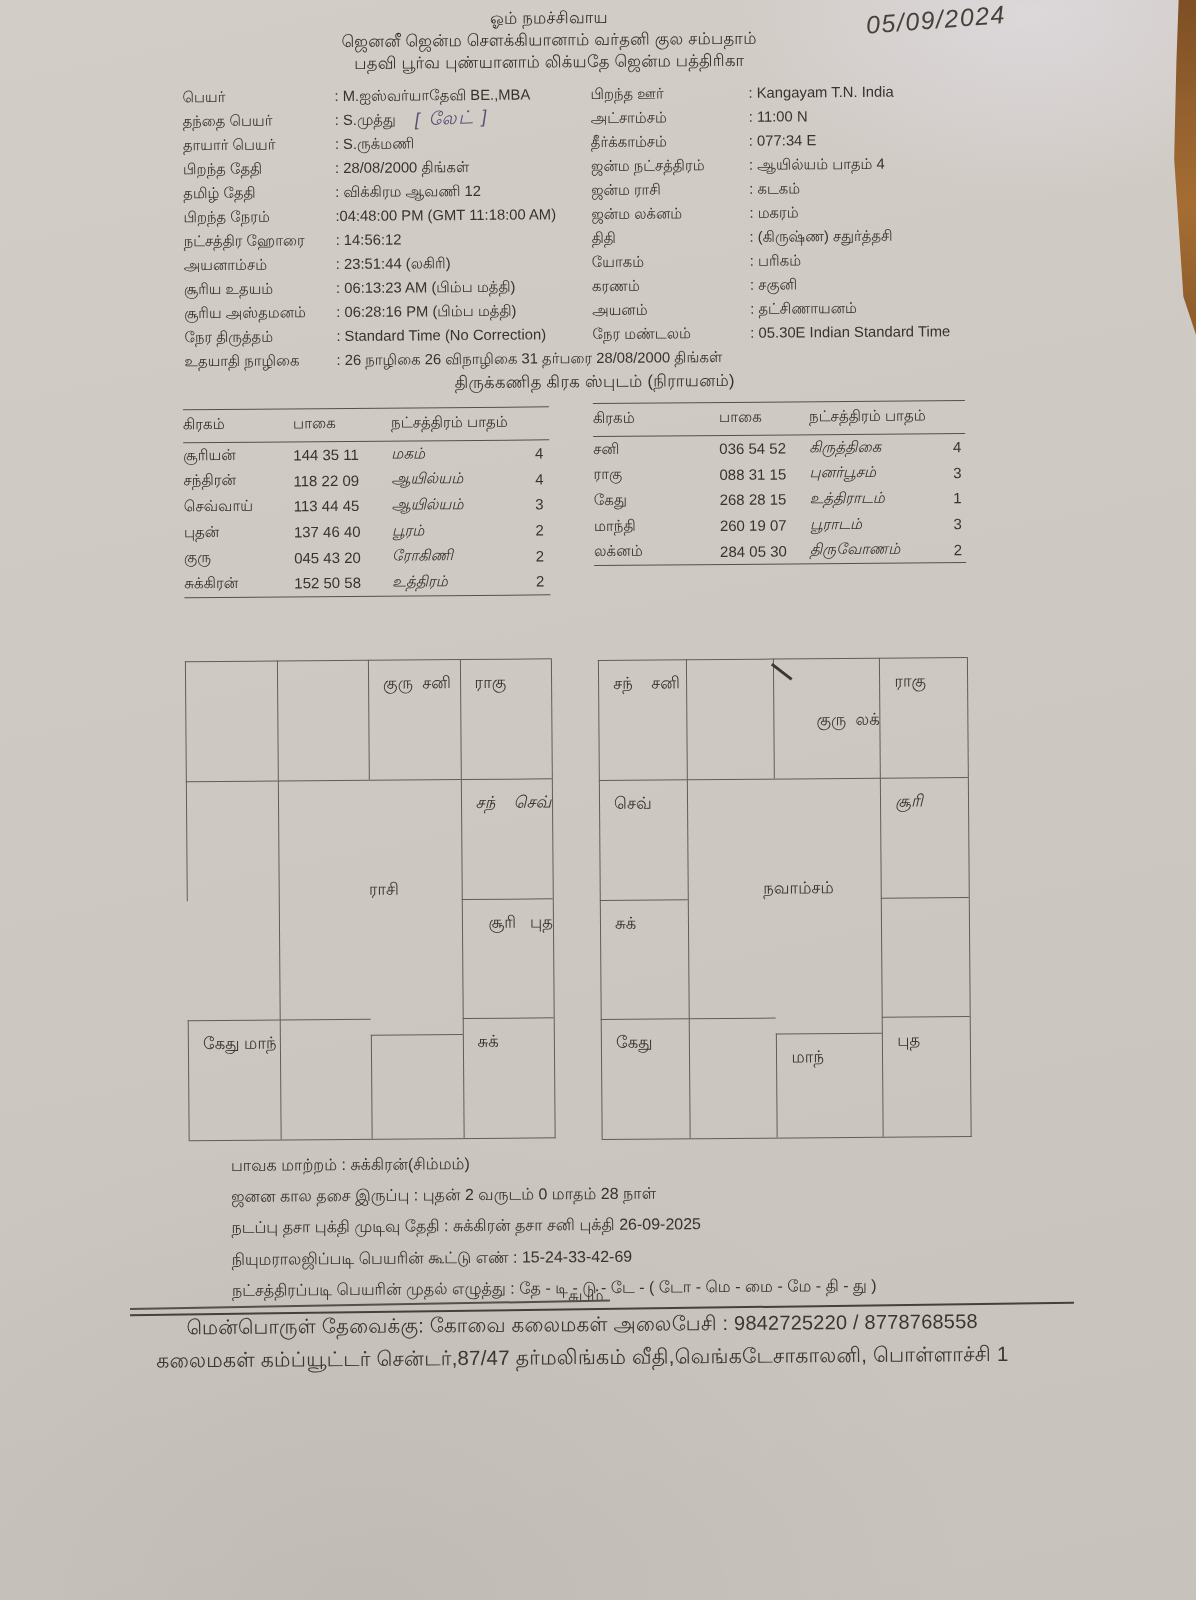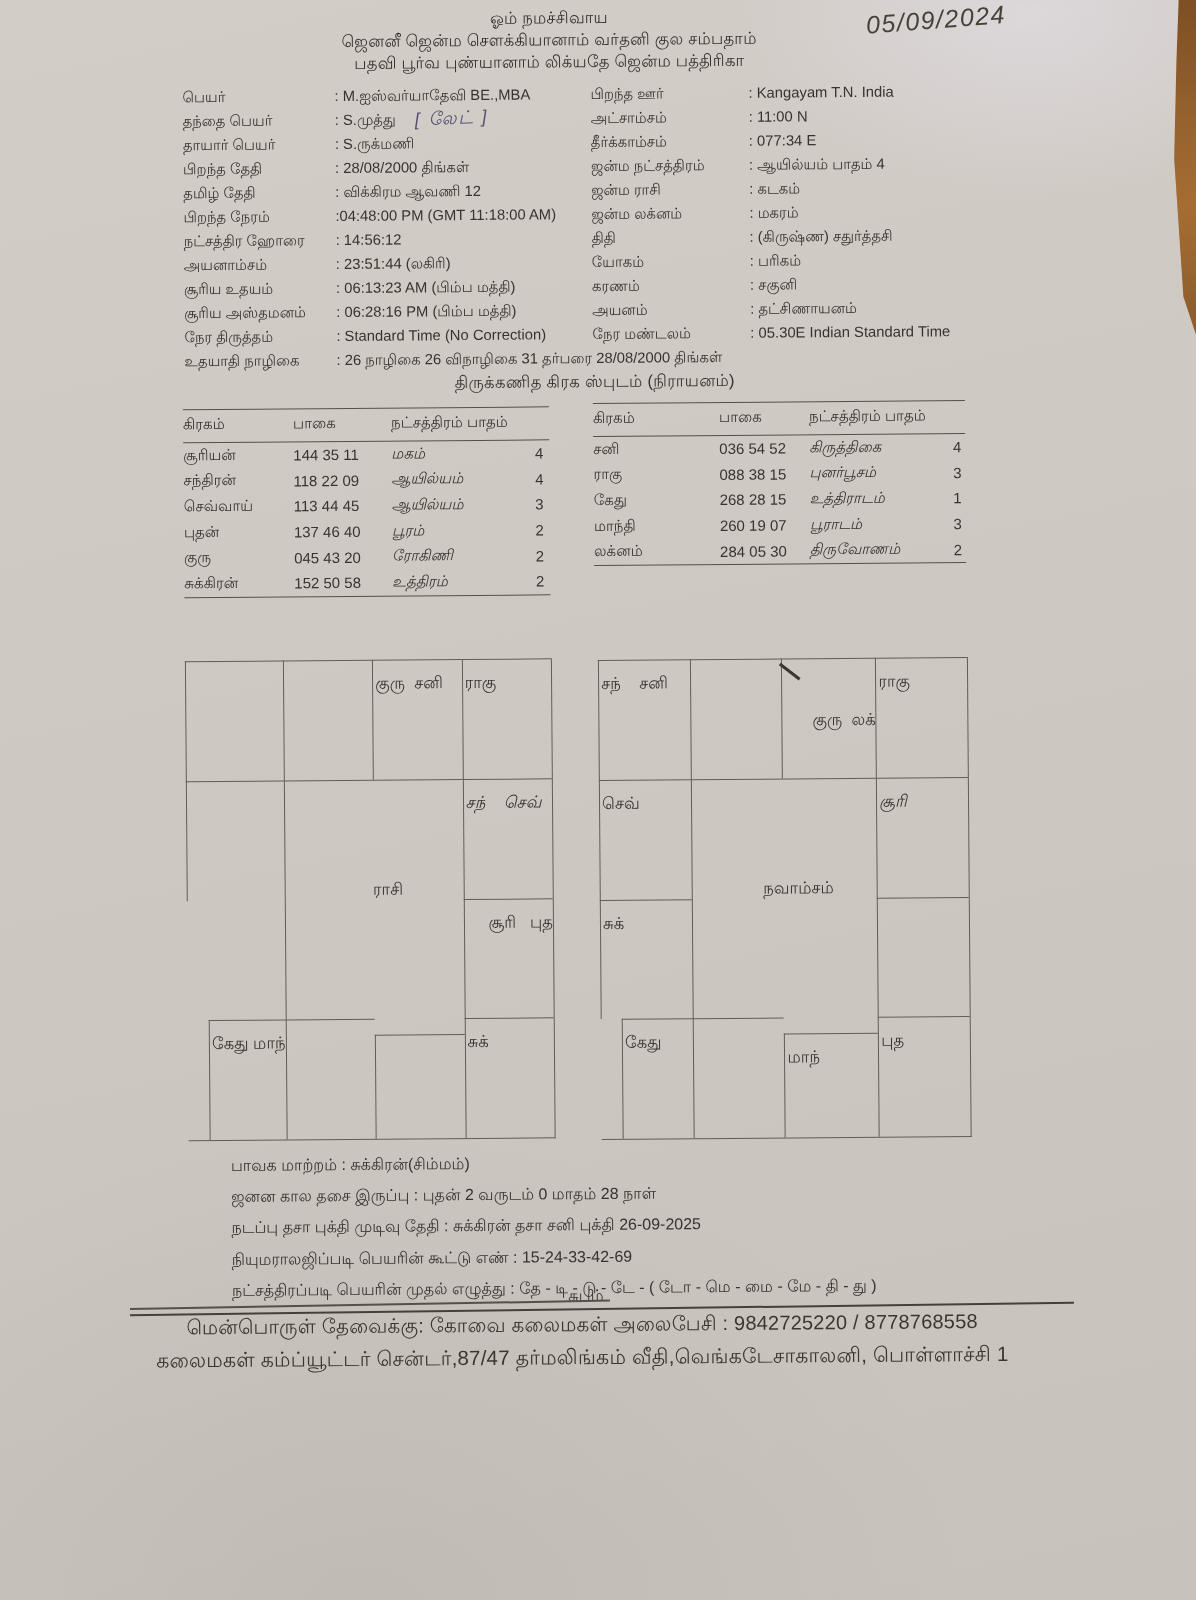--- a/index.html
+++ b/index.html
@@ -50,25 +50,25 @@
   .hspan{flex:1;}
   .schart{
     position:absolute;display:grid;
     grid-template-columns:repeat(4,1fr);grid-template-rows:repeat(4,1fr);
     border-right:1.4px solid #635d55;border-bottom:1.4px solid #635d55;
   }
   #rasi{left:186px;top:658px;width:366px;height:479px;}
   #navamsa{left:599px;top:660px;width:369px;height:479px;}
   .scell{
     border-left:1.4px solid #635d55;border-top:1.4px solid #635d55;
-    padding:13px 0 0 2px;font-size:16.5px;white-space:pre;position:relative;
+    padding:13px 0 0 14px;font-size:16.5px;white-space:pre;position:relative;
   }
   .r2c1{grid-area:2/1/3/2;} .r2c4{grid-area:2/4/3/5;font-style:italic;}
   .r3c1{grid-area:3/1/4/2;} .r3c4{grid-area:3/4/4/5;text-align:right;}
-  .r4c1{grid-area:4/1;margin-left:21px;} .r4c2{grid-area:4/2;} .r4c3{grid-area:4/3;margin-top:16px;} .r4c4{grid-area:4/4;}
+  .r4c1{grid-area:4/1;} .r4c2{grid-area:4/2;} .r4c3{grid-area:4/3;margin-top:16px;} .r4c4{grid-area:4/4;}
   .ctr{grid-area:2/2/4/4;text-align:center;padding:80px 0 0 0;}
   .lagna{
     position:absolute;left:-2px;top:3px;width:25px;height:2.6px;background:#3c3731;
     transform:rotate(38deg);transform-origin:left center;display:block;
   }
   .summary{position:absolute;left:228px;top:1154px;font-size:16px;}
   .sline{height:31.2px;white-space:nowrap;}
   .subam{position:absolute;left:482px;top:1287px;width:200px;text-align:center;font-size:16px;}
   .frule{position:absolute;left:126px;top:1308px;width:944px;height:2.2px;background:#45403a;transform:rotate(-0.3deg);}
   .frule2{position:absolute;left:126px;top:1302px;width:480px;height:1.6px;background:#55504a;transform:rotate(-0.55deg);}
@@ -217,21 +217,21 @@
       <span class="hspan">நட்சத்திரம் பாதம்</span>
     </div>
     <div class="trow">
       <span class="c1">சனி</span>
       <span class="c2">036 54  52</span>
       <span class="c3">கிருத்திகை</span>
       <span class="c4">4</span>
     </div>
     <div class="trow">
       <span class="c1">ராகு</span>
-      <span class="c2">088 38  15</span>
+      <span class="c2">088 31  15</span>
       <span class="c3">புனர்பூசம்</span>
       <span class="c4">3</span>
     </div>
     <div class="trow">
       <span class="c1">கேது</span>
       <span class="c2">268 28  15</span>
       <span class="c3">உத்திராடம்</span>
       <span class="c4">1</span>
     </div>
     <div class="trow">

